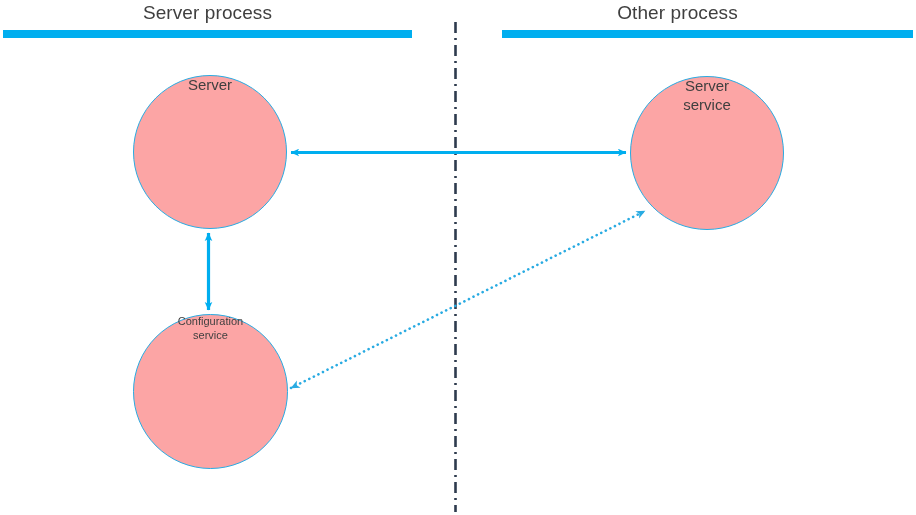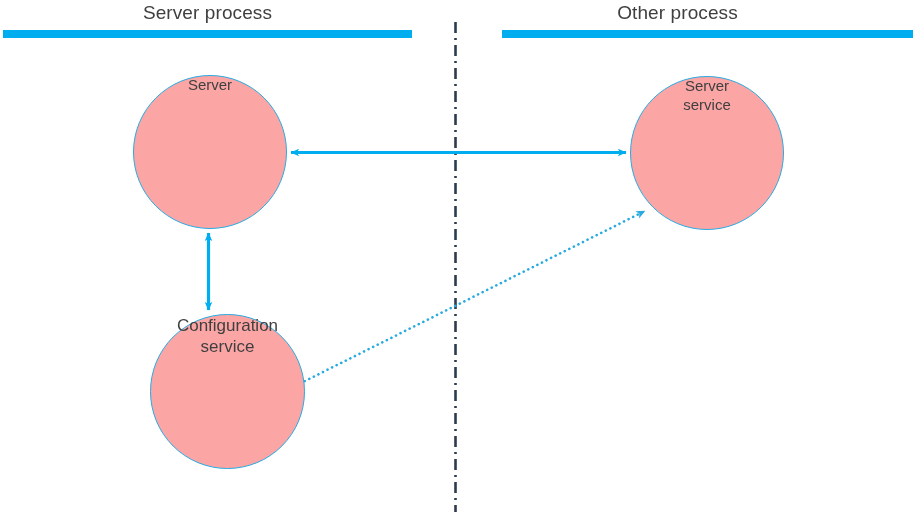--- a/index.html
+++ b/index.html
@@ -58,23 +58,23 @@
     left: 133px; top: 75px;
     width: 154px; height: 154px;
     font-size: 15px;
   }
   #node-remote {
     left: 630px; top: 76px;
     width: 154px; height: 154px;
     font-size: 15px;
   }
   #node-config {
-    left: 150px; top: 314px;
+    left: 133px; top: 314px;
     width: 155px; height: 155px;
-    font-size: 17px;
+    font-size: 11px;
   }
   .node span { display: block; padding: 0 14px; }
 
   
   #overlay {
     position: absolute;
     left: 0; top: 0;
     width: 916px; height: 515px;
     pointer-events: none;
   }

